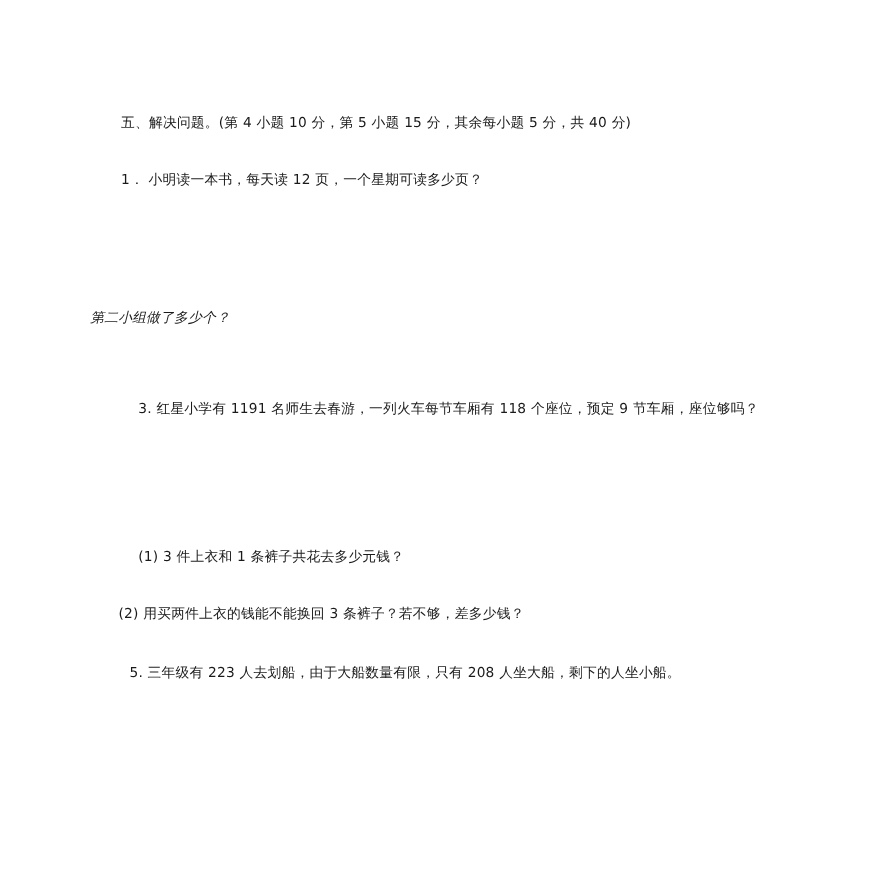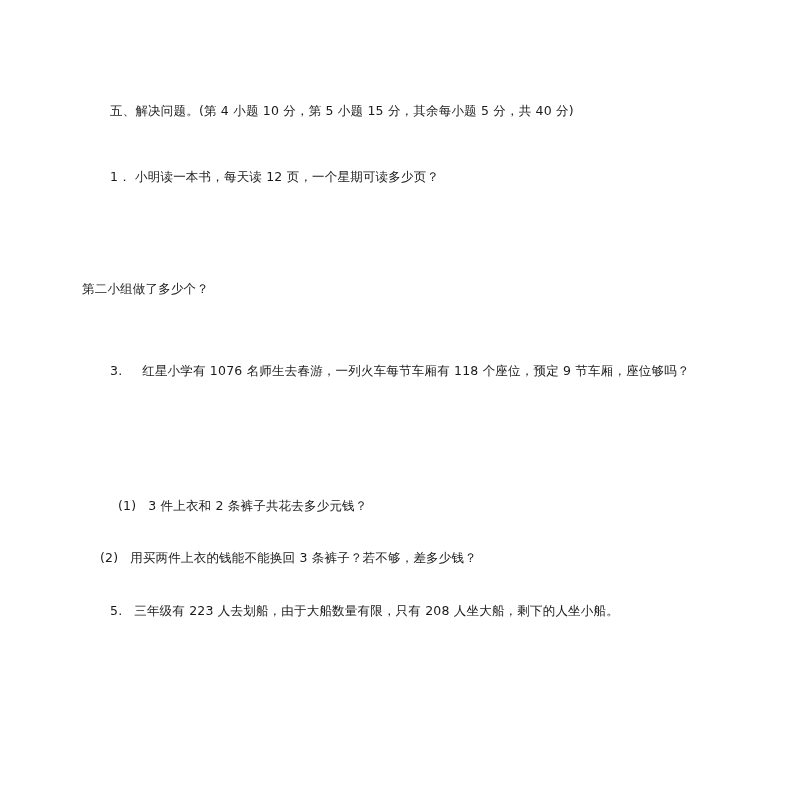--- a/index.html
+++ b/index.html
@@ -14,55 +14,56 @@
     overflow: hidden;
     font-family: "DejaVu Sans", "Liberation Sans", sans-serif;
     color: #1a1a1a;
   }
   .page {
     position: absolute;
     left: 0; top: 0;
     width: 676px;
     height: 793px;
     background: #ffffff;
+    text-align: right;
   }
   .line {
     position: absolute;
     white-space: nowrap;
     font-size: 12.5px;
     line-height: 18px;
     letter-spacing: 0.2px;
   }
 </style>
 </head>
 <body>
 
 <div class="page">
 
   <div class="line" style="left:110px; top:102px;">
     <span>五、解决问题。(第 4 小题 10 分，第 5 小题 15 分，其余每小题 5 分，共 40 分)</span>
   </div>
 
-  <div class="line" style="left:110px; top:168px;">
+  <div class="line" style="left:110px; top:154px;">
     <span>1．</span>
     <span>小明读一本书，每天读 12 页，一个星期可读多少页？</span>
   </div>
 
-  <div class="line" style="left:82px; top:280px;">
+  <div class="line" style="left:82px; top:280px;font-style:italic;">
     <span>第二小组做了多少个？</span>
   </div>
 
   <div class="line" style="left:110px; top:362px;">
     <span style="display:inline-block; width:28px;">3.</span>
-    <span>红星小学有 1076 名师生去春游，一列火车每节车厢有 118 个座位，预定 9 节车厢，座位够吗？</span>
+    <span>红星小学有 1191 名师生去春游，一列火车每节车厢有 118 个座位，预定 9 节车厢，座位够吗？</span>
   </div>
 
   <div class="line" style="left:118px; top:497px;">
     <span style="display:inline-block; width:26px;">(1)</span>
-    <span>3 件上衣和 2 条裤子共花去多少元钱？</span>
+    <span>3 件上衣和 1 条裤子共花去多少元钱？</span>
   </div>
   <div class="line" style="left:100px; top:549px;">
     <span style="display:inline-block; width:26px;">(2)</span>
     <span>用买两件上衣的钱能不能换回 3 条裤子？若不够，差多少钱？</span>
   </div>
 
   <div class="line" style="left:110px; top:602px;">
     <span style="display:inline-block; width:20px;">5.</span>
     <span>三年级有 223 人去划船，由于大船数量有限，只有 208 人坐大船，剩下的人坐小船。</span>
   </div>

